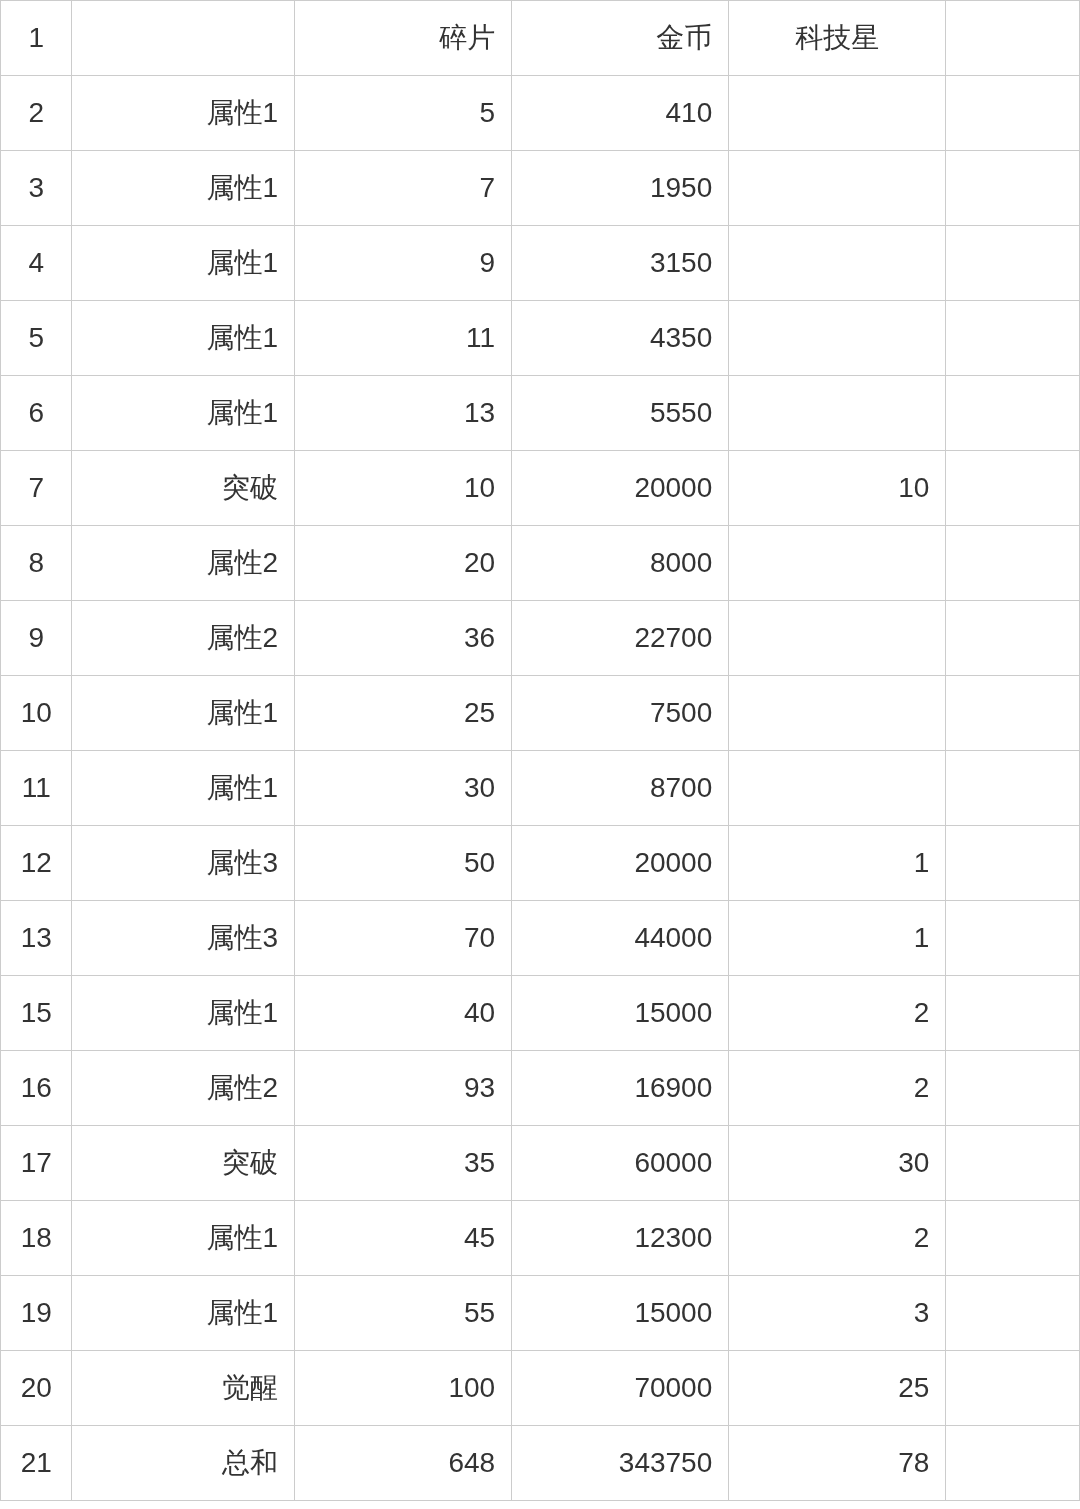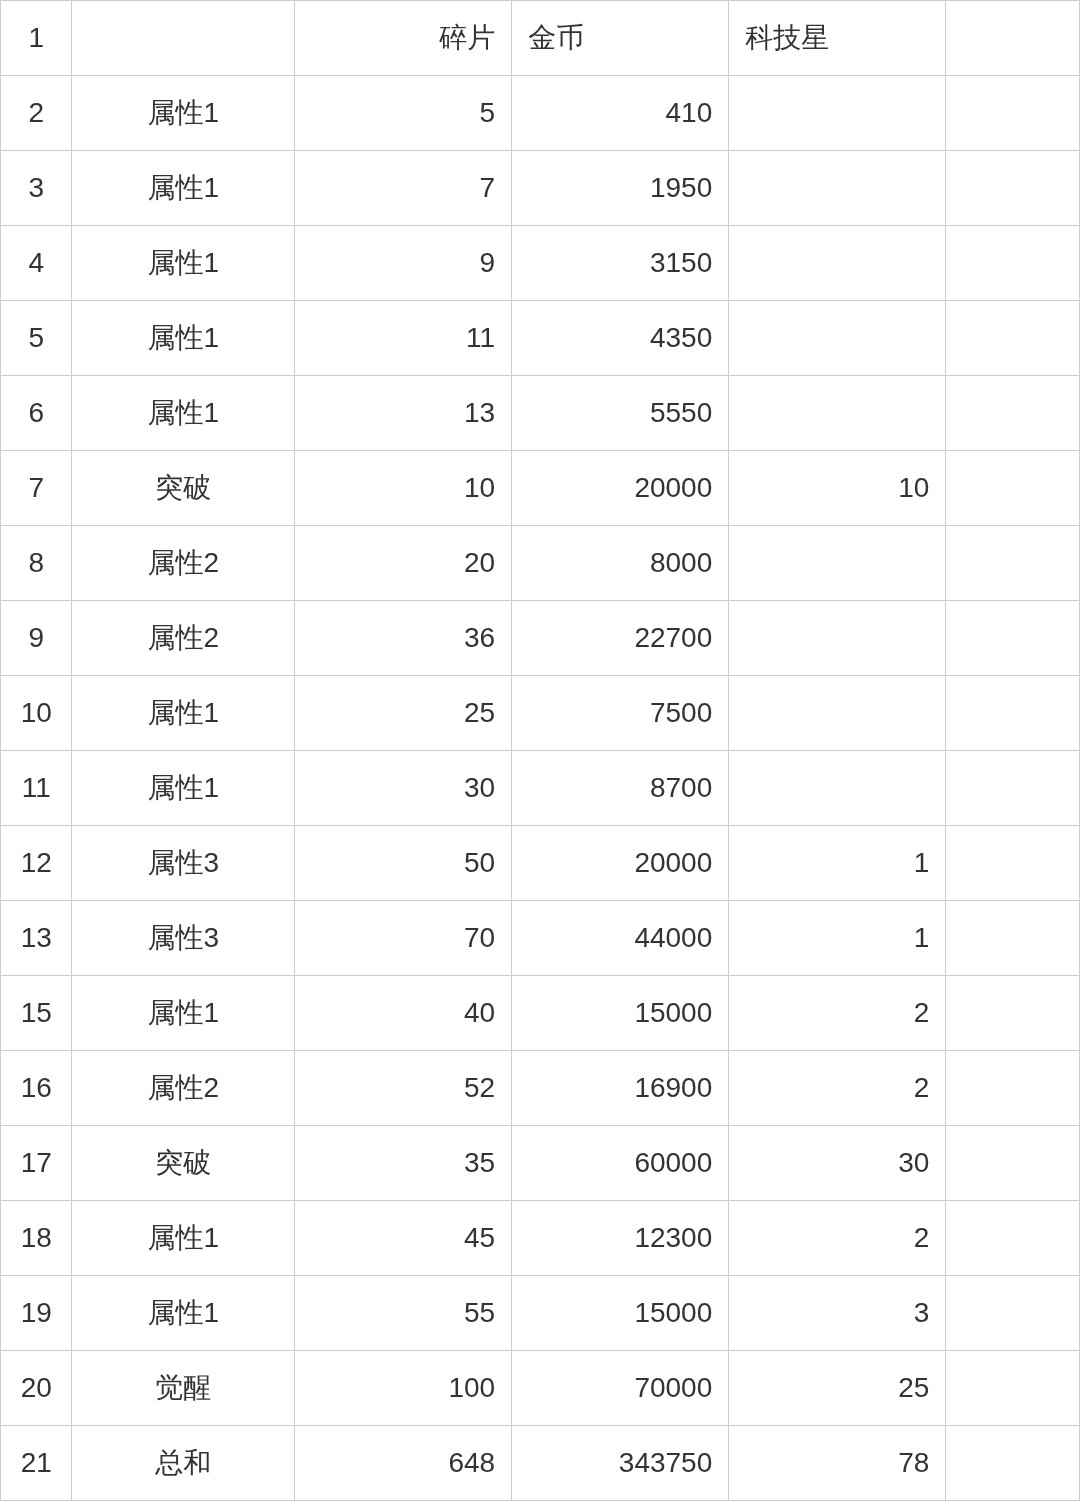--- a/index.html
+++ b/index.html
@@ -49,37 +49,37 @@
       text-align: left;
     }
 
     .col-index {
       width: 55px;
       text-align: center;
     }
 
     .col-name {
       width: 200px;
-      text-align: center;
+      text-align: right;
     }
 
     .col-suipian {
       width: 195px;
       text-align: right;
       margin-top: 44px;
     }
 
     .col-jinbi {
       width: 195px;
-      text-align: left;
+      text-align: right;
     }
 
     .col-keji {
       width: 195px;
-      text-align: left;
+      text-align: center;
     }
 
     .col-extra {
       width: 120px;
     }
 
     td.num {
       text-align: right;
     }
 
@@ -217,21 +217,21 @@
           <td class="col-index center">15</td>
           <td class="col-name">属性1</td>
           <td class="col-suipian num">40</td>
           <td class="col-jinbi num">15000</td>
           <td class="col-keji num">2</td>
           <td class="col-extra"></td>
         </tr>
         <tr>
           <td class="col-index center">16</td>
           <td class="col-name">属性2</td>
-          <td class="col-suipian num">52</td>
+          <td class="col-suipian num">93</td>
           <td class="col-jinbi num">16900</td>
           <td class="col-keji num">2</td>
           <td class="col-extra"></td>
         </tr>
         <tr>
           <td class="col-index center">17</td>
           <td class="col-name">突破</td>
           <td class="col-suipian num">35</td>
           <td class="col-jinbi num">60000</td>
           <td class="col-keji num">30</td>

